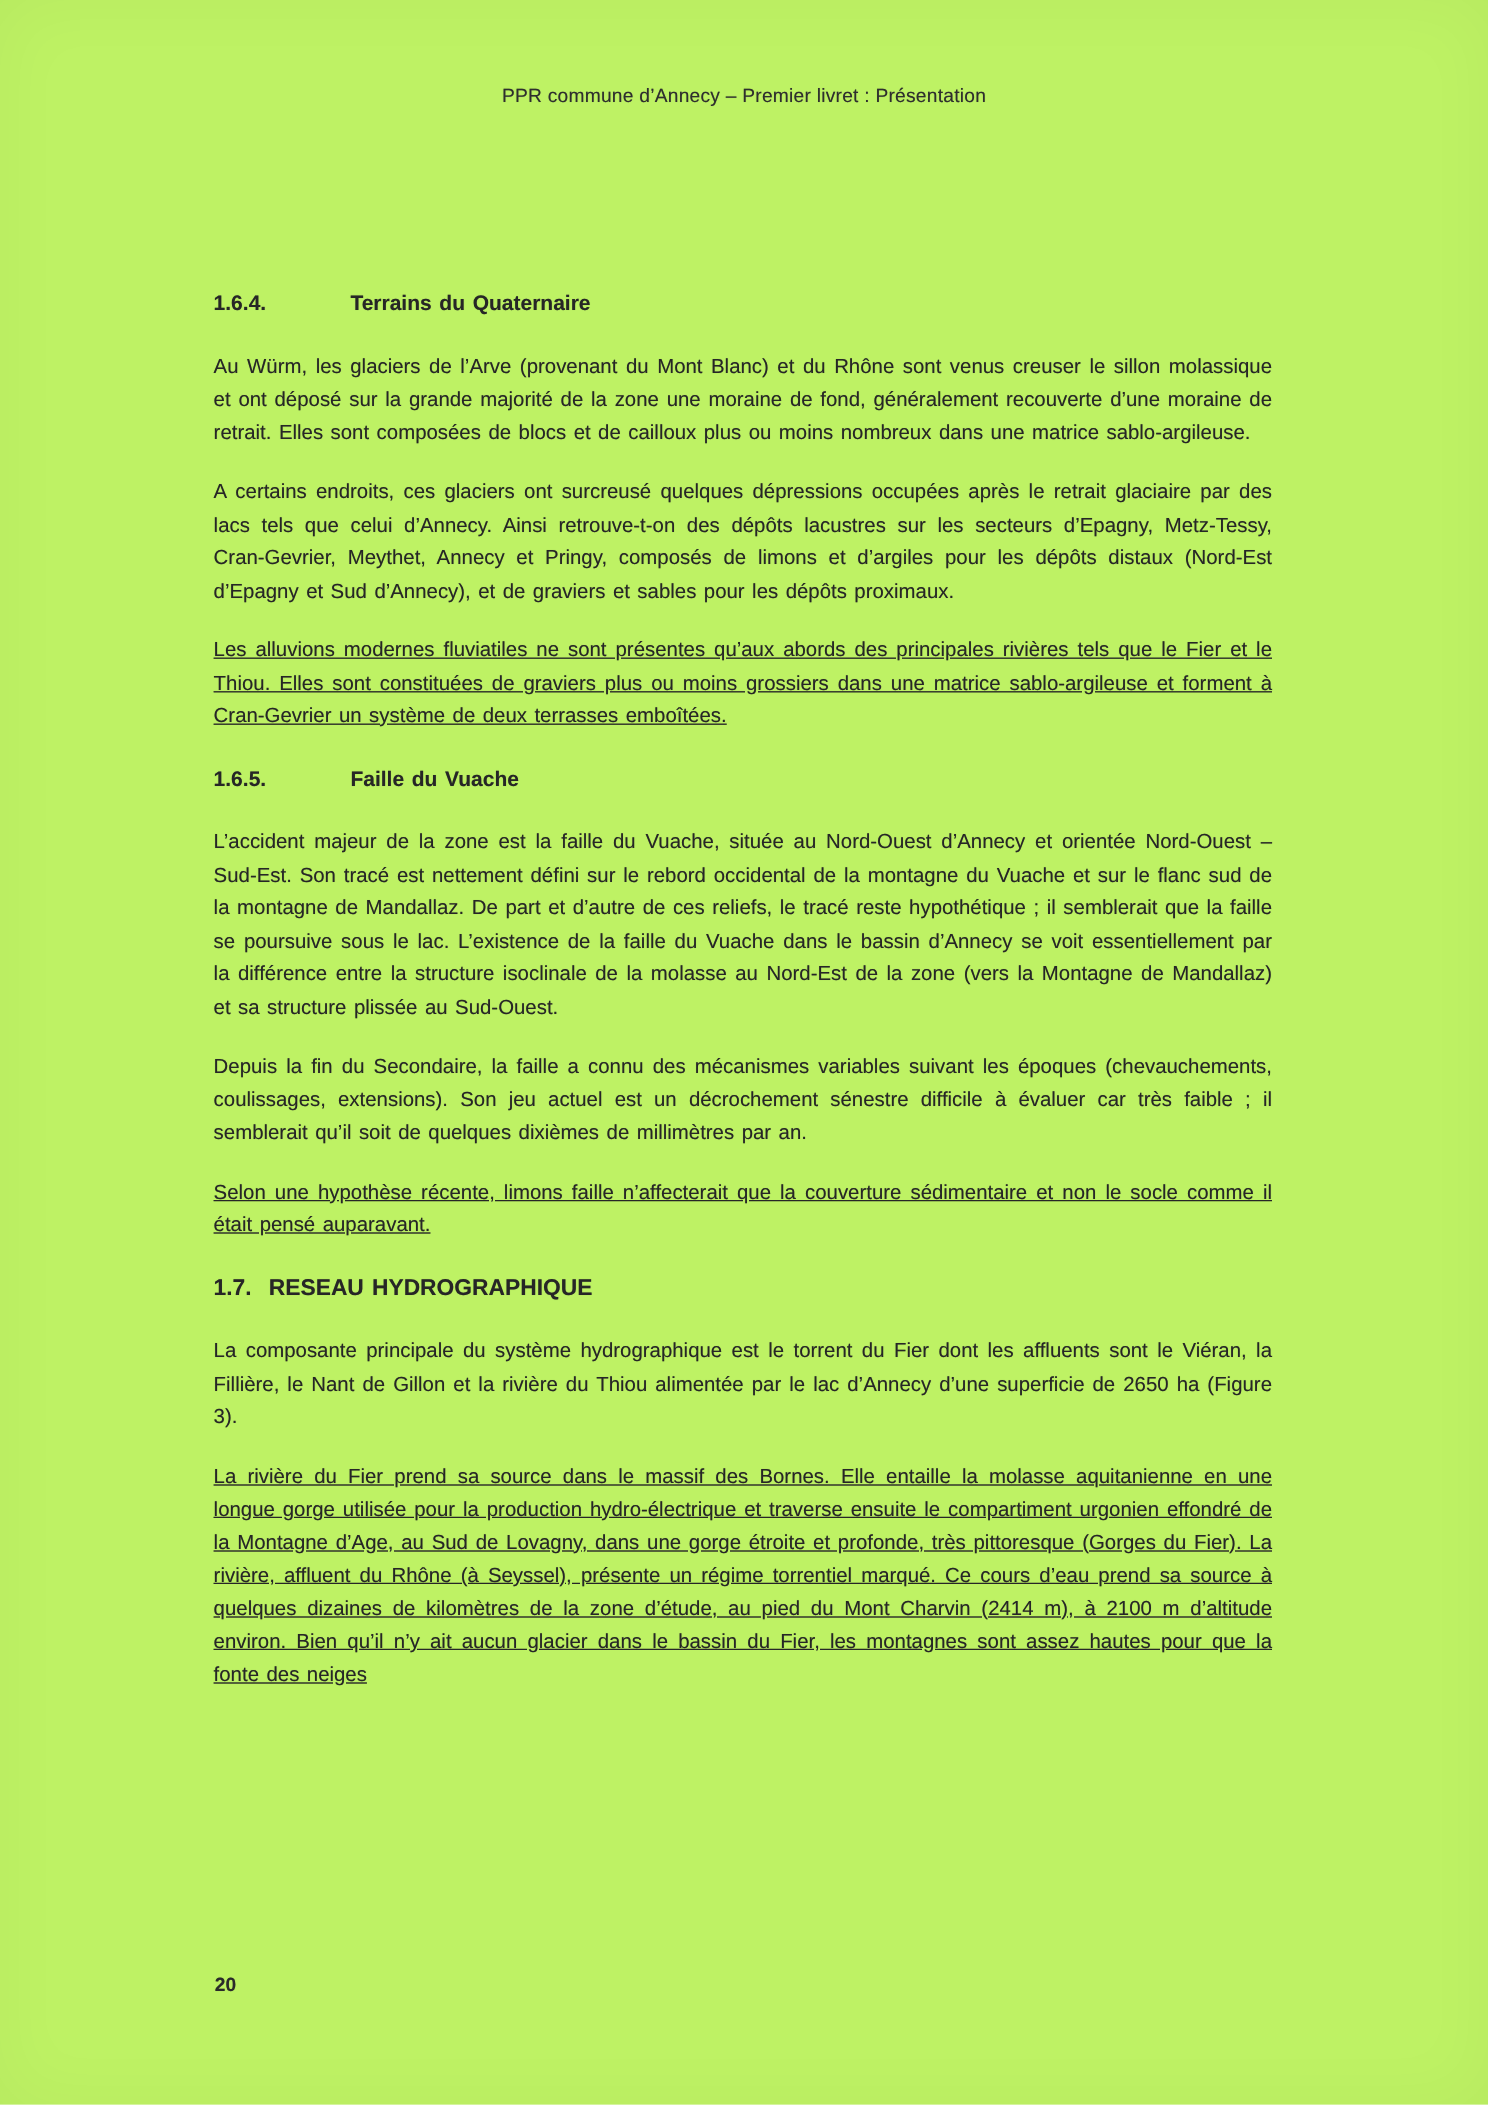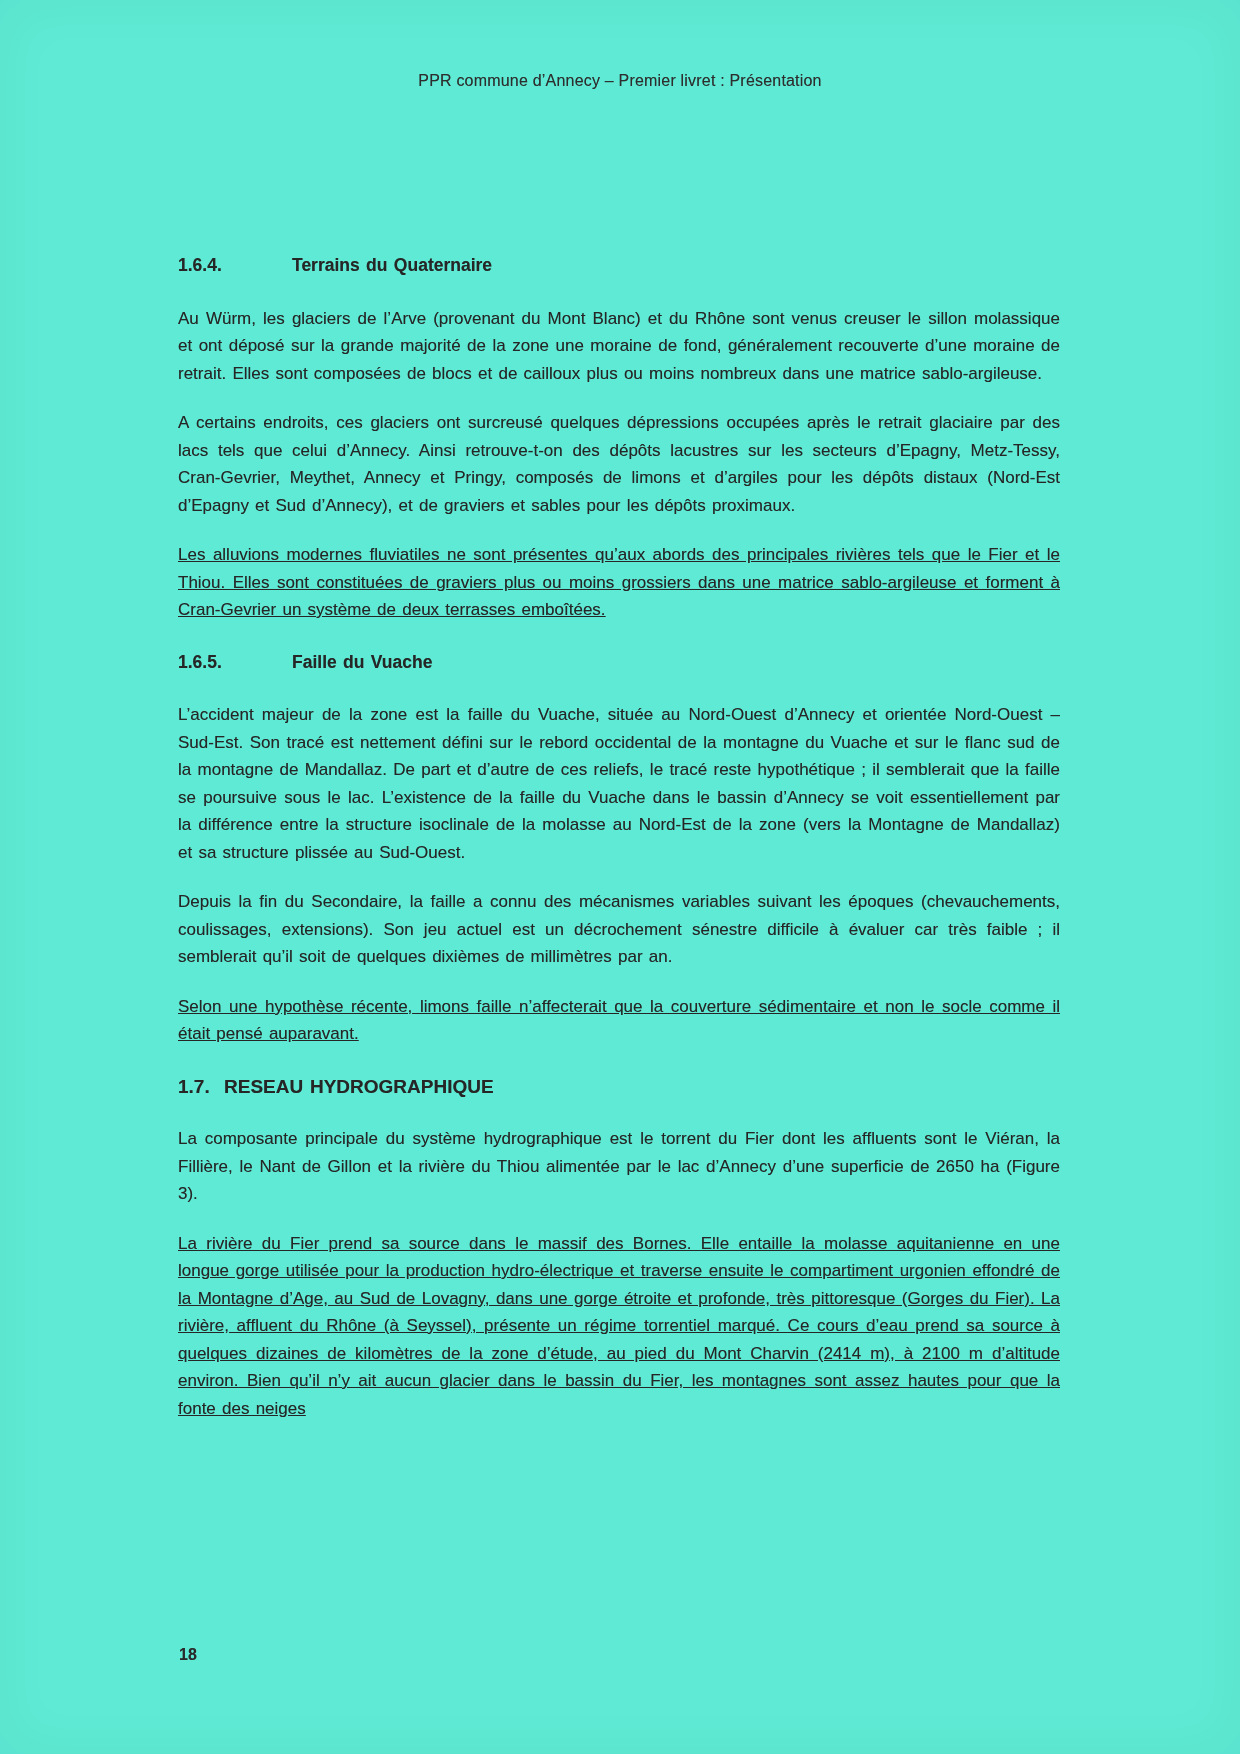--- a/index.html
+++ b/index.html
@@ -9,21 +9,21 @@
     width: 1240px;
     height: 1754px;
     background: #ffffff;
     font-family: "Liberation Sans", "DejaVu Sans", sans-serif;
   }
 
   .page {
     position: relative;
     width: 1240px;
     height: 1754px;
-    background: #5eead4;
+    background: #bef264;
     overflow: hidden;
     color: #232323;
     
     box-shadow: inset 0 0 60px rgba(0,0,0,0.04);
   }
 
   .doc-header {
     position: absolute;
     top: 72px;
     left: 0;
@@ -55,21 +55,21 @@
     white-space: nowrap;
   }
   .heading.sub { font-size: 17.5px; }
   .heading.top { font-size: 19px; }
 
   .heading .num { display: inline-block; }
   .heading.sub .num { width: 114px; }
   .heading.top .num { width: 46px; }
 
   section .heading { margin-top: 25px; }
-  section:first-of-type .heading { margin-top: 16px; }
+  section:first-of-type .heading { margin-top: 3px; }
 
   p.para {
     margin: 0 0 22px 0;
   }
   p.para:last-child { margin-bottom: 0; text-decoration: underline; }
 
   .page-number {
     position: absolute;
     left: 179px;
     top: 1646px;
@@ -109,15 +109,15 @@
     <section>
       <div class="heading top">
         <span class="num">1.7.</span><span class="ttl">RESEAU HYDROGRAPHIQUE</span>
       </div>
       <p class="para">La composante principale du système hydrographique est le torrent du Fier dont les affluents sont le Viéran, la Fillière, le Nant de Gillon et la rivière du Thiou alimentée par le lac d’Annecy d’une superficie de 2650 ha (Figure 3).</p>
       <p class="para">La rivière du Fier prend sa source dans le massif des Bornes. Elle entaille la molasse aquitanienne en une longue gorge utilisée pour la production hydro-électrique et traverse ensuite le compartiment urgonien effondré de la Montagne d’Age, au Sud de Lovagny, dans une gorge étroite et profonde, très pittoresque (Gorges du Fier). La rivière, affluent du Rhône (à Seyssel), présente un régime torrentiel marqué. Ce cours d’eau prend sa source à quelques dizaines de kilomètres de la zone d’étude, au pied du Mont Charvin (2414 m), à 2100 m d’altitude environ. Bien qu’il n’y ait aucun glacier dans le bassin du Fier, les montagnes sont assez hautes pour que la fonte des neiges</p>
     </section>
 
   </div>
 
-  <div class="page-number">18</div>
+  <div class="page-number">20</div>
 
 </div>
 
 </body></html>

